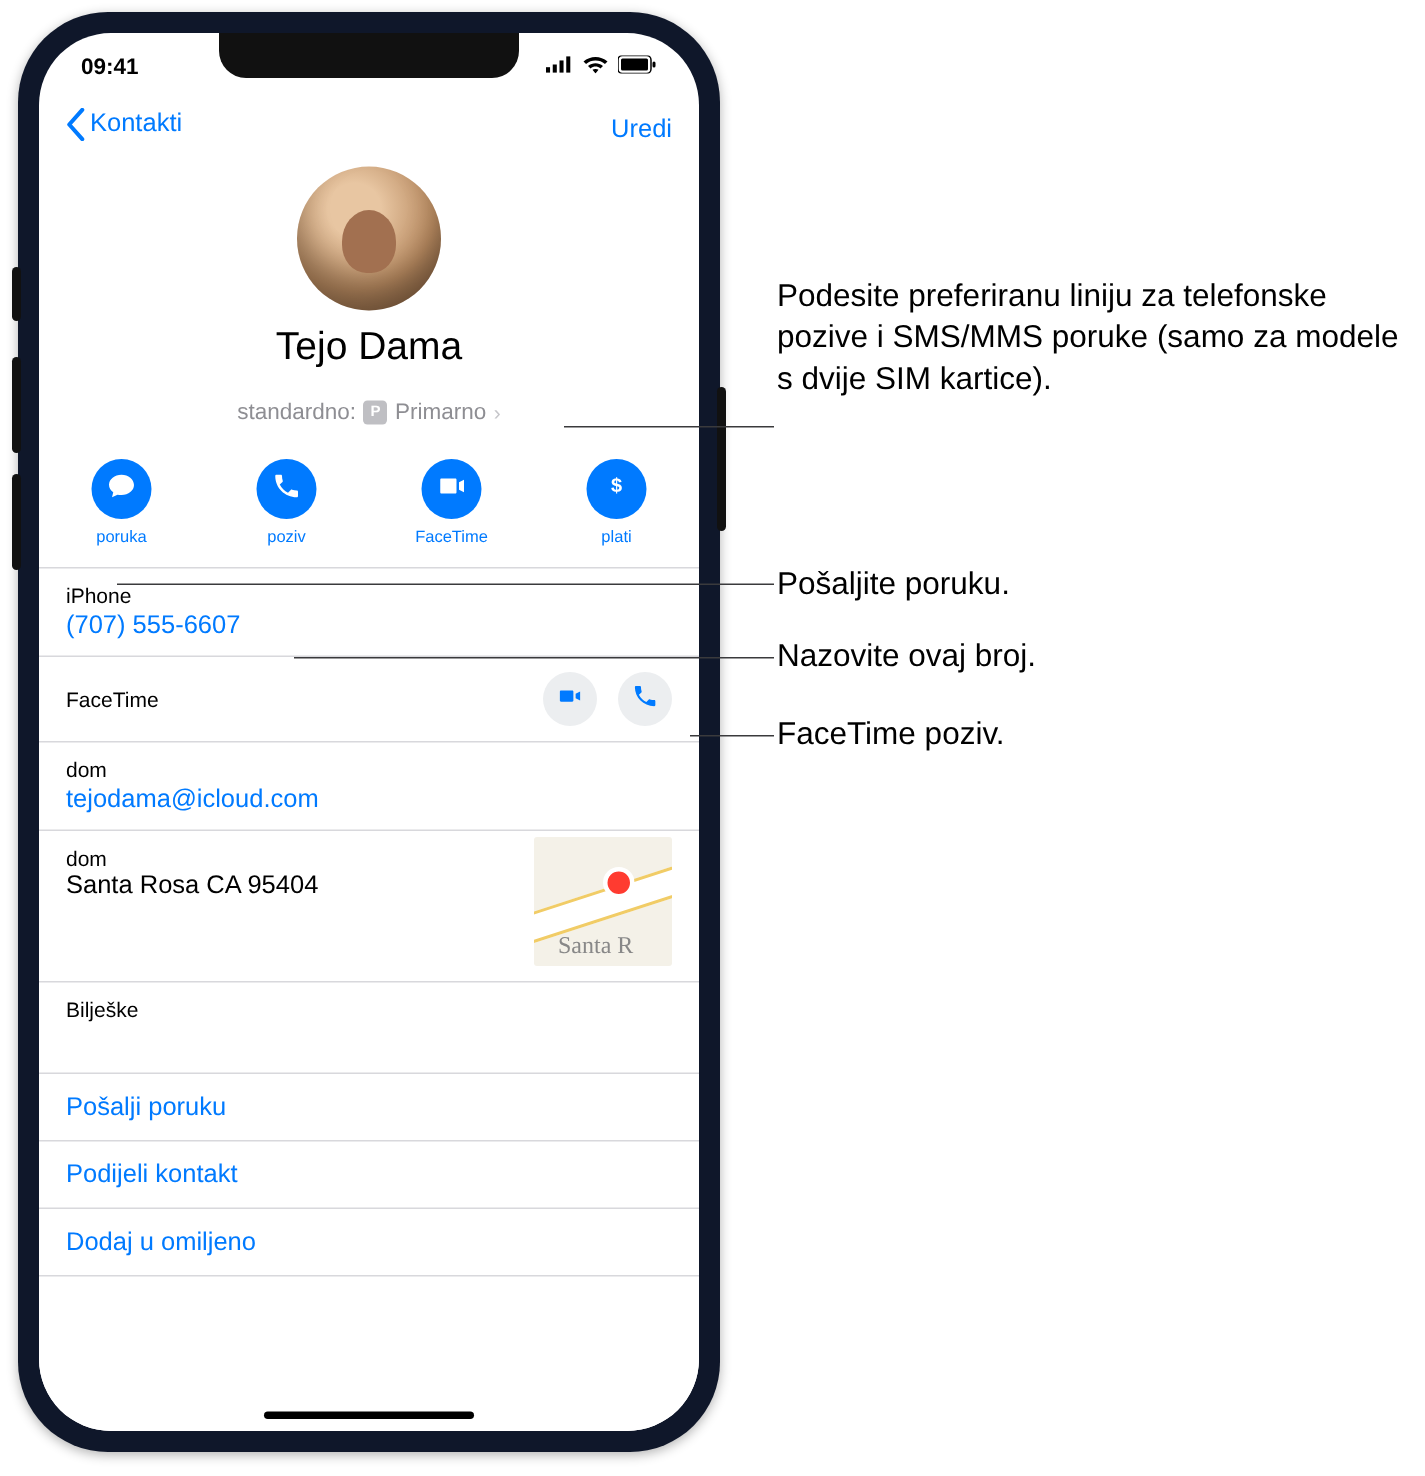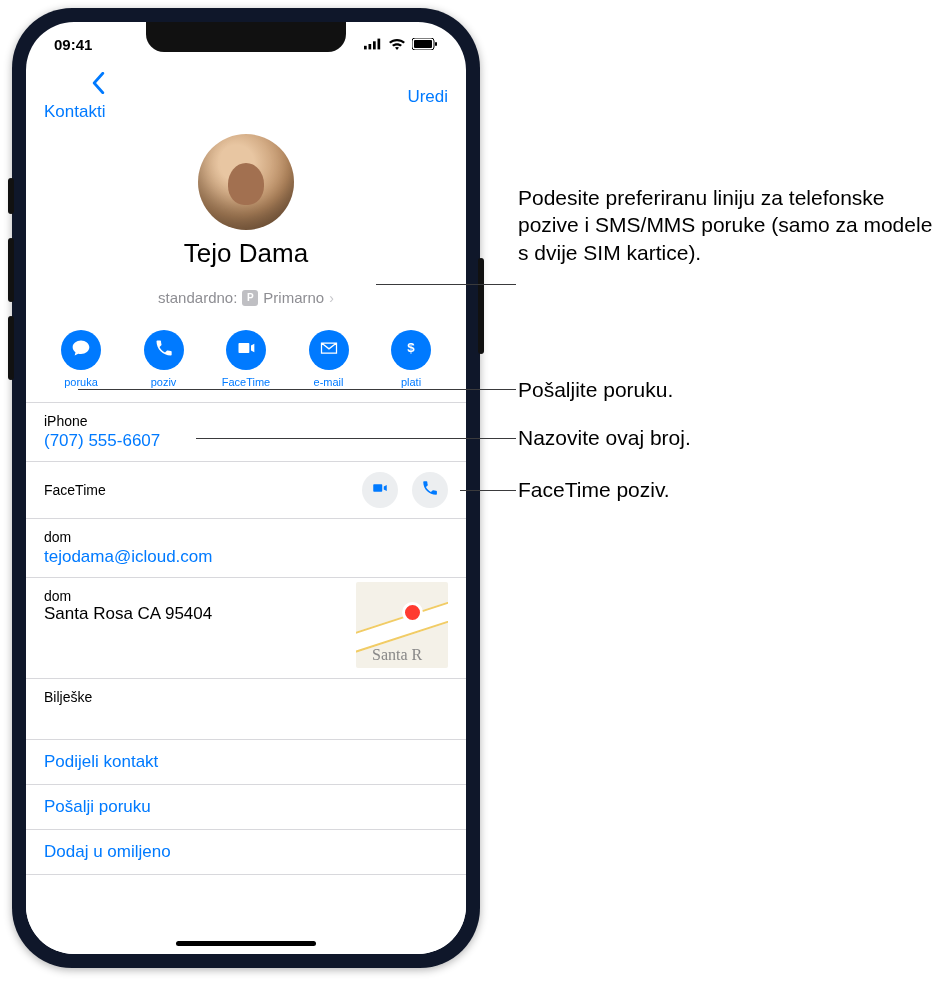--- a/index.html
+++ b/index.html
@@ -56,21 +56,21 @@
   }
   .status .right{ display:flex; gap:6px; align-items:center;}
   .nav{
     display:flex;
     justify-content:space-between;
     align-items:center;
     padding:6px 18px 8px;
     font-size:17px;
     color:#007aff;
   }
-  .nav .back{ display:flex; align-items:flex-end; gap:3px; cursor:pointer;flex-direction:column;}
+  .nav .back{ display:flex; align-items:flex-start; gap:3px; cursor:pointer;}
   .nav .back .chev svg{ width:13px; height:22px; }
   .content{
     flex:1;
     overflow:hidden;
     background:#fff;
     font-size:17px;
   }
   .contact-header{
     text-align:center;
     padding:4px 0 10px;
@@ -314,28 +314,20 @@
           <div class="circ">
               <span><svg viewBox="0 0 24 24">
                   <path d="M4 6h11c.6 0 1 .4 1 1v10c0 .6-.4 1-1 1H4c-.6 0-1-.4-1-1V7c0-.6.4-1 1-1zm14 3l4-2v10l-4-2z"></path>
                 </svg></span>
             </div>
           <span class="lbl">FaceTime</span>
         </div>
         <div class="action">
           <div class="circ">
               <span><svg viewBox="0 0 24 24">
-                  <path d="M3 6h18v12H3zM3 6l9 7 9-7" fill="#007aff" stroke="#fff" stroke-width="1.5"></path>
-                </svg></span>
-            </div>
-          <span class="lbl">e-mail</span>
-        </div>
-        <div class="action">
-          <div class="circ">
-              <span><svg viewBox="0 0 24 24">
                   <text x="12" y="17" font-size="16" font-weight="700" text-anchor="middle" fill="#fff">$</text>
                 </svg></span>
             </div>
           <span class="lbl">plati</span>
         </div>
       </div>
 
       <div class="cell">
         <div class="cell-small-label">iPhone</div>
         <div class="cell-link">(707) 555-6607</div>
@@ -369,22 +361,22 @@
         </div>
         <div class="map">
           <span class="label">Santa R</span>
         </div>
       </div>
 
       <div class="notes-cell">
         <div class="cell-small-label">Bilješke</div>
       </div>
 
+      <div class="link-cell">Pošalji poruku</div>
       <div class="link-cell">Podijeli kontakt</div>
-      <div class="link-cell">Pošalji poruku</div>
       <div class="link-cell" style="border-bottom:1px solid #d8d8dc">Dodaj u omiljeno</div>
 
     </div>
 
     <div class="home-indicator"></div>
   </div>
 </div>
 
 <div class="callout-line" style="top:284px; left:376px; width:140px;"></div>
 <div class="callout" style="top:184px;">Podesite preferiranu liniju za telefonske pozive i SMS/MMS poruke (samo za modele s dvije SIM kartice).</div>

